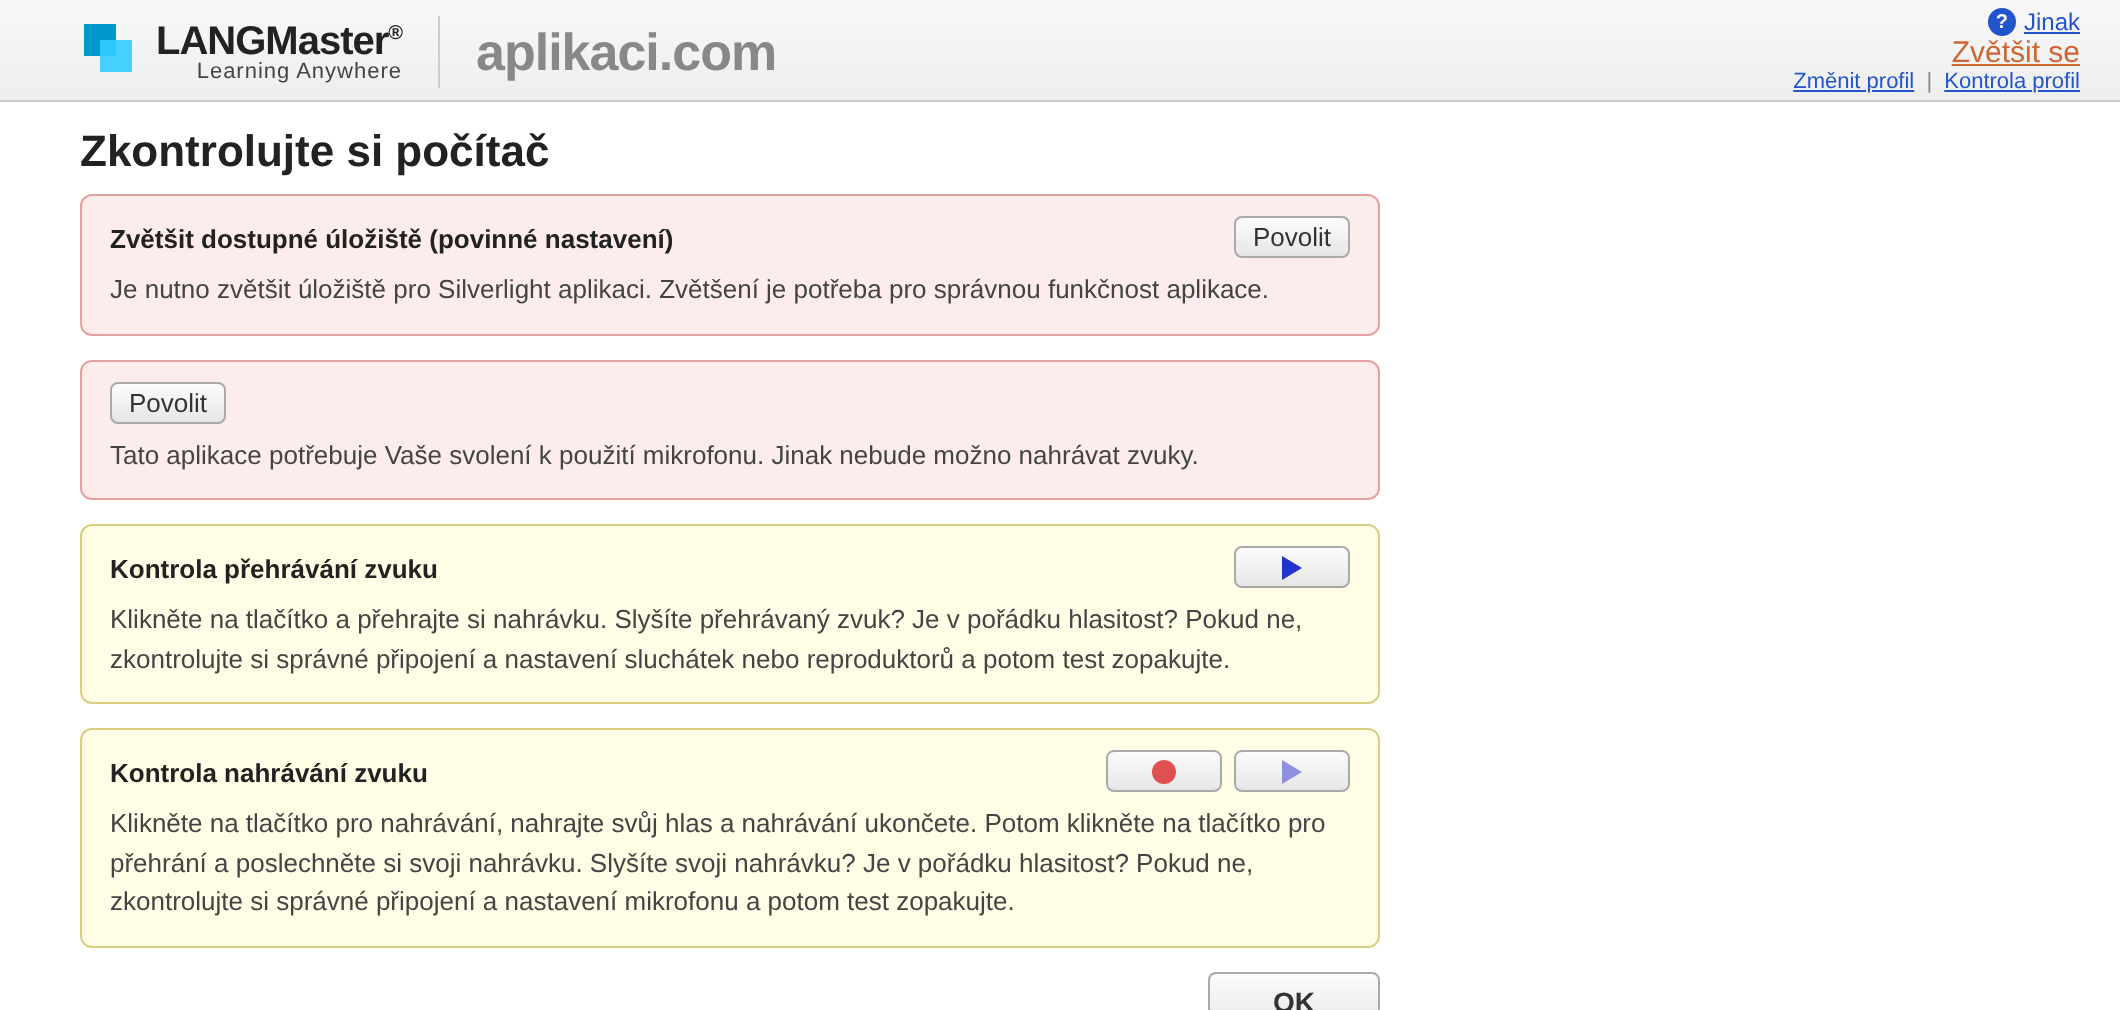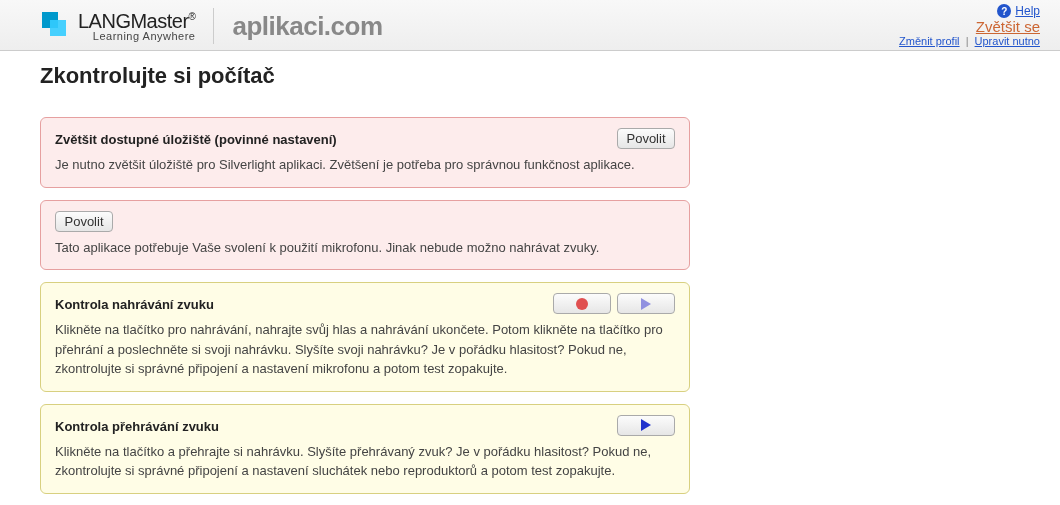--- a/index.html
+++ b/index.html
@@ -48,21 +48,21 @@
       left: 10px;
       opacity: 0.9;
     }
     .logo-text {
       display: flex;
       flex-direction: column;
       color: #222;
     }
     .logo-main {
       font-size: 20px;
-      font-weight: normal;
+      font-weight: bold;
       letter-spacing: -0.5px;
       line-height: 1;
     }
     .logo-main .reg {
       font-size: 10px;
       vertical-align: super;
     }
     .logo-sub {
       font-size: 11px;
       text-align: right;
@@ -125,21 +125,21 @@
       color: #888;
       margin: 0 3px;
     }
     .main {
       padding: 12px 370px 20px 40px;
     }
     h1 {
       font-size: 22px;
       font-weight: bold;
       color: #222;
-      margin-bottom: 28px;
+      margin-bottom: 8px;
     }
     .panel {
       border-radius: 6px;
       padding: 10px 14px 12px 14px;
       margin-bottom: 12px;
       position: relative;
     }
     .panel.red {
       background: #fdecec;
       border: 1px solid #e6a0a0;
@@ -228,74 +228,74 @@
       </div>
       <div class="logo-sub">Learning Anywhere</div>
     </div>
   </div>
   <div class="divider"></div>
   <div class="brand">aplikaci.com</div>
 
   <div class="top-right">
     <div class="help-line">
       <span class="help-icon">?</span>
-      <a>Help</a>
+      <a>Jinak</a>
     </div>
     <div>
       <a class="logout">Zvětšit se</a>
     </div>
     <div class="small-links">
       <a>Změnit profil</a>
       <span class="sep">|</span>
-      <a>Upravit nutno</a>
+      <a>Kontrola profil</a>
     </div>
   </div>
 </div>
 
 <div class="main">
   <h1>Zkontrolujte si počítač</h1>
 
   <div class="panel red">
     <div class="panel-head">
       <div class="panel-title">Zvětšit dostupné úložiště (povinné nastavení)</div>
       <button class="btn">Povolit</button>
     </div>
     <div class="panel-body">Je nutno zvětšit úložiště pro Silverlight aplikaci. Zvětšení je potřeba pro správnou funkčnost aplikace.</div>
   </div>
 
   <div class="panel red">
     <div class="panel-head">
       <button class="btn">Povolit</button>
     </div>
     <div class="panel-body">Tato aplikace potřebuje Vaše svolení k použití mikrofonu. Jinak nebude možno nahrávat zvuky.</div>
+  </div>
+
+  <div class="panel yellow">
+    <div class="panel-head">
+      <div class="panel-title">Kontrola přehrávání zvuku</div>
+      <div class="btn-row">
+        <button class="btn">
+          <span class="play-triangle"></span>
+        </button>
+      </div>
+    </div>
+    <div class="panel-body">Klikněte na tlačítko a přehrajte si nahrávku. Slyšíte přehrávaný zvuk? Je v pořádku hlasitost? Pokud ne, zkontrolujte si správné připojení a nastavení sluchátek nebo reproduktorů a potom test zopakujte.</div>
   </div>
 
   <div class="panel yellow">
     <div class="panel-head">
       <div class="panel-title">Kontrola nahrávání zvuku</div>
       <div class="btn-row">
         <button class="btn">
           <span class="rec-circle"></span>
         </button>
         <button class="btn">
           <span class="play-triangle dim"></span>
         </button>
       </div>
     </div>
     <div class="panel-body">Klikněte na tlačítko pro nahrávání, nahrajte svůj hlas a nahrávání ukončete. Potom klikněte na tlačítko pro přehrání a poslechněte si svoji nahrávku. Slyšíte svoji nahrávku? Je v pořádku hlasitost? Pokud ne, zkontrolujte si správné připojení a nastavení mikrofonu a potom test zopakujte.</div>
   </div>
 
-  <div class="panel yellow">
-    <div class="panel-head">
-      <div class="panel-title">Kontrola přehrávání zvuku</div>
-      <div class="btn-row">
-        <button class="btn">
-          <span class="play-triangle"></span>
-        </button>
-      </div>
-    </div>
-    <div class="panel-body">Klikněte na tlačítko a přehrajte si nahrávku. Slyšíte přehrávaný zvuk? Je v pořádku hlasitost? Pokud ne, zkontrolujte si správné připojení a nastavení sluchátek nebo reproduktorů a potom test zopakujte.</div>
-  </div>
-
   <div class="ok-row">
     <button class="btn ok-btn">OK</button>
   </div>
 </div>
 
 </body></html>

